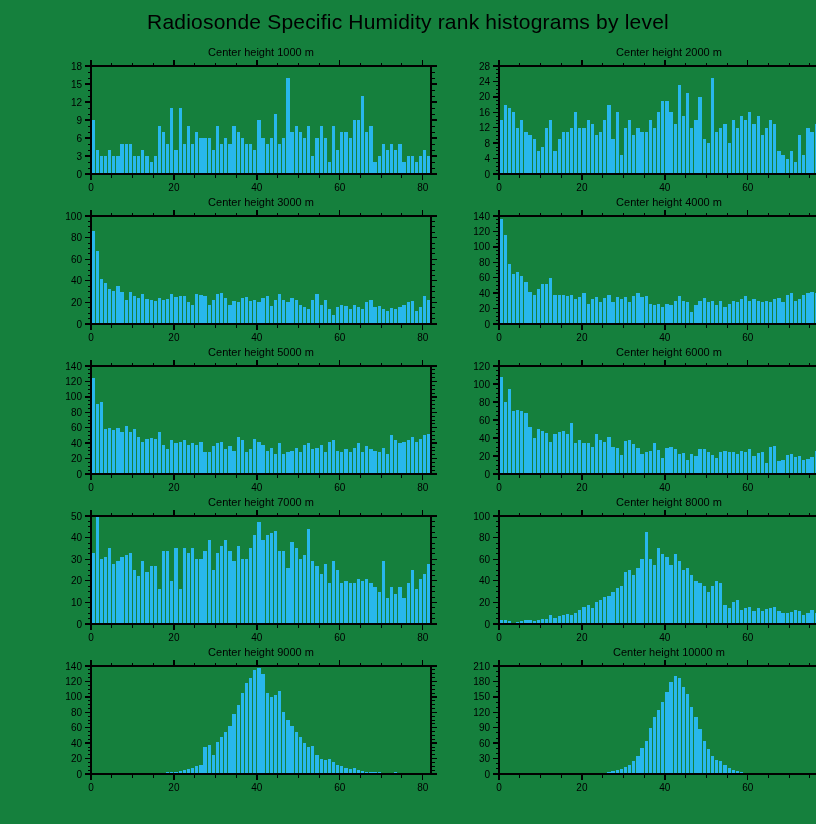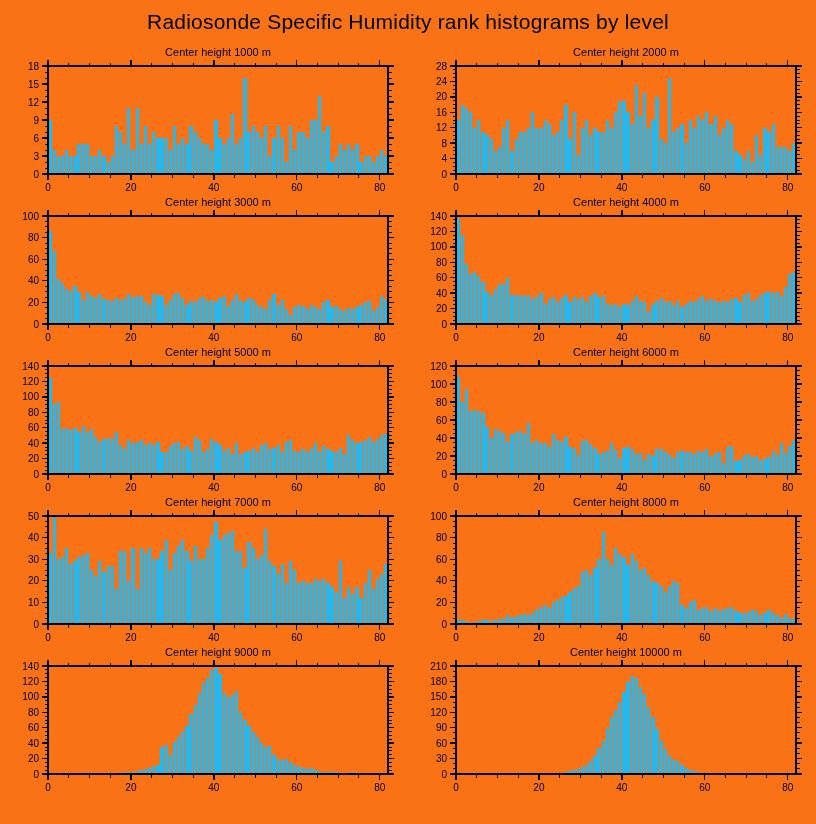--- a/index.html
+++ b/index.html
@@ -1,38 +1,38 @@
 <!DOCTYPE html>
 <html><head>
 <meta charset="utf-8">
 <style>
   * { margin: 0; padding: 0; box-sizing: border-box; }
   html, body { background: #ffffff; }
   .page {
     width: 816px;
     height: 824px;
-    background: #f97316;
+    background: #15803d;
     font-family: "Liberation Sans", sans-serif;
     color: #000000;
     overflow: hidden;
   }
   .main-title {
     text-align: center;
     font-size: 21px;
     font-weight: 400;
     padding-top: 10px;
     height: 42px;
     letter-spacing: 0.2px;
   }
   .grid {
     display: grid;
     grid-template-columns: 408px 408px;
     grid-auto-rows: 150px;
   }
-  .cell { width: 408px; height: 150px; position: relative; }
+  .cell { width: 408px; height: 150px; position: relative; margin-left: 43px; }
   .cell svg { display: block; overflow: visible; }
   svg text { font-family: "Liberation Sans", sans-serif; fill: #000000; }
 </style>
 </head>
 <body>
 
 <div class="page">
   <div class="main-title">Radiosonde Specific Humidity rank histograms by level</div>
   <div class="grid" id="chart-grid">
       <div class="cell">

